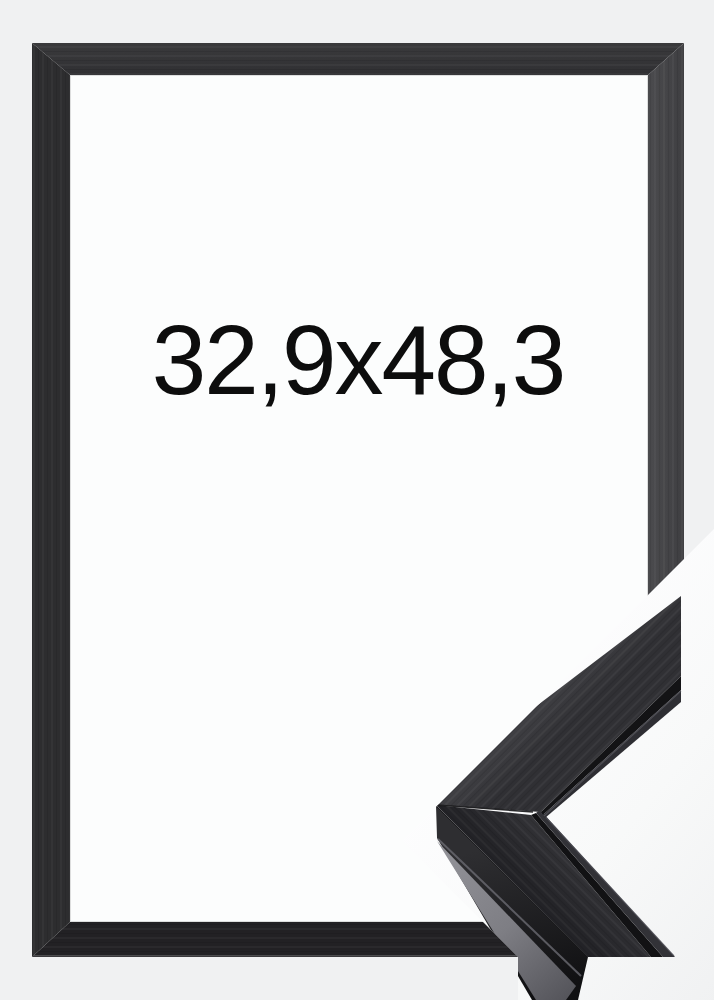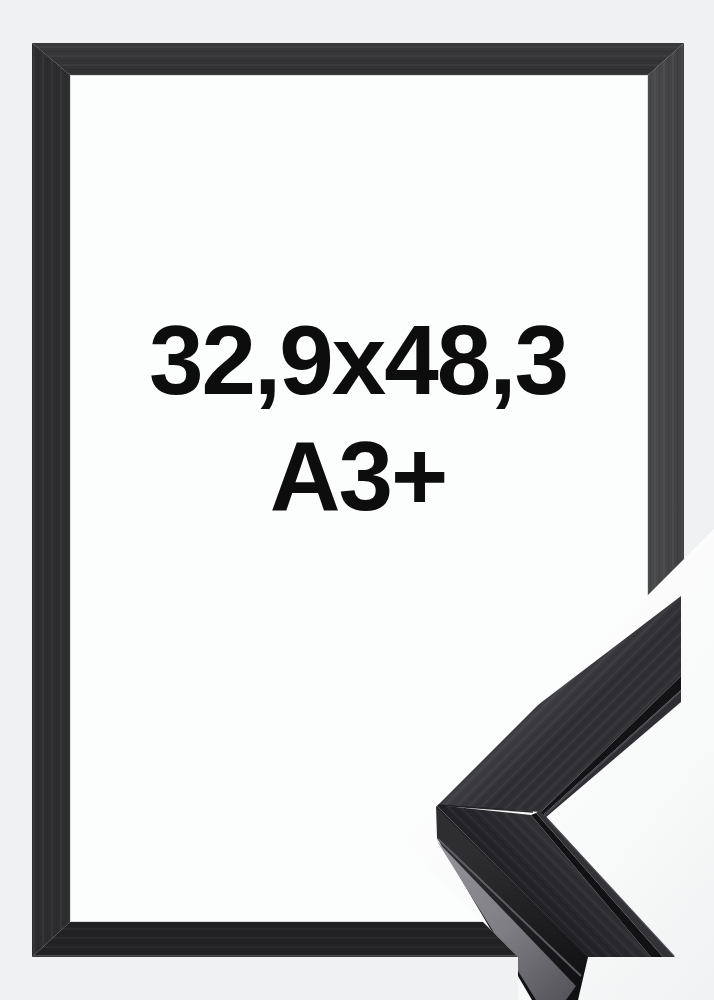--- a/index.html
+++ b/index.html
@@ -18,21 +18,21 @@
   .stage{
     position:relative;
     width:714px;height:1000px;
     background:var(--page-background,#f0f1f2);
   }
   .stage svg{position:absolute;left:0;top:0;display:block;}
   .size-label{
     position:absolute;
     left:32px;top:302px;width:652px;
     text-align:center;
-    font-weight:700;
+    font-weight:400;
     font-size:98px;
     line-height:116px;
     letter-spacing:-2px;
     color:var(--text,#0d0d0d);
     pointer-events:none;
     white-space:nowrap;
   }
   .c-frame-left{fill:var(--frame-left,#2d2d2f);}
   .c-frame-bottom{fill:var(--frame-bottom,#222124);}
   .c-opening{fill:var(--opening-white,#fcfdfd);}
@@ -134,16 +134,15 @@
       <polygon points="541,812 681,676 681,690 543,815" fill="#131315"></polygon>
       <polygon points="543,815 681,690 681,702 545,818" fill="#2e2e33"></polygon>
       <line x1="544" y1="816" x2="681" y2="691" stroke="#5a5a61" stroke-width="1.2" opacity="0.7"></line>
 
       <line x1="436" y1="805" x2="533" y2="812" stroke="#151517" stroke-width="1.5" opacity="0.9"></line>
     </g>
   </svg>
 
   <div class="size-label">
     <div>32,9x48,3</div>
-    <div>A3+</div>
   </div>
 
 </div>
 
 </body></html>

